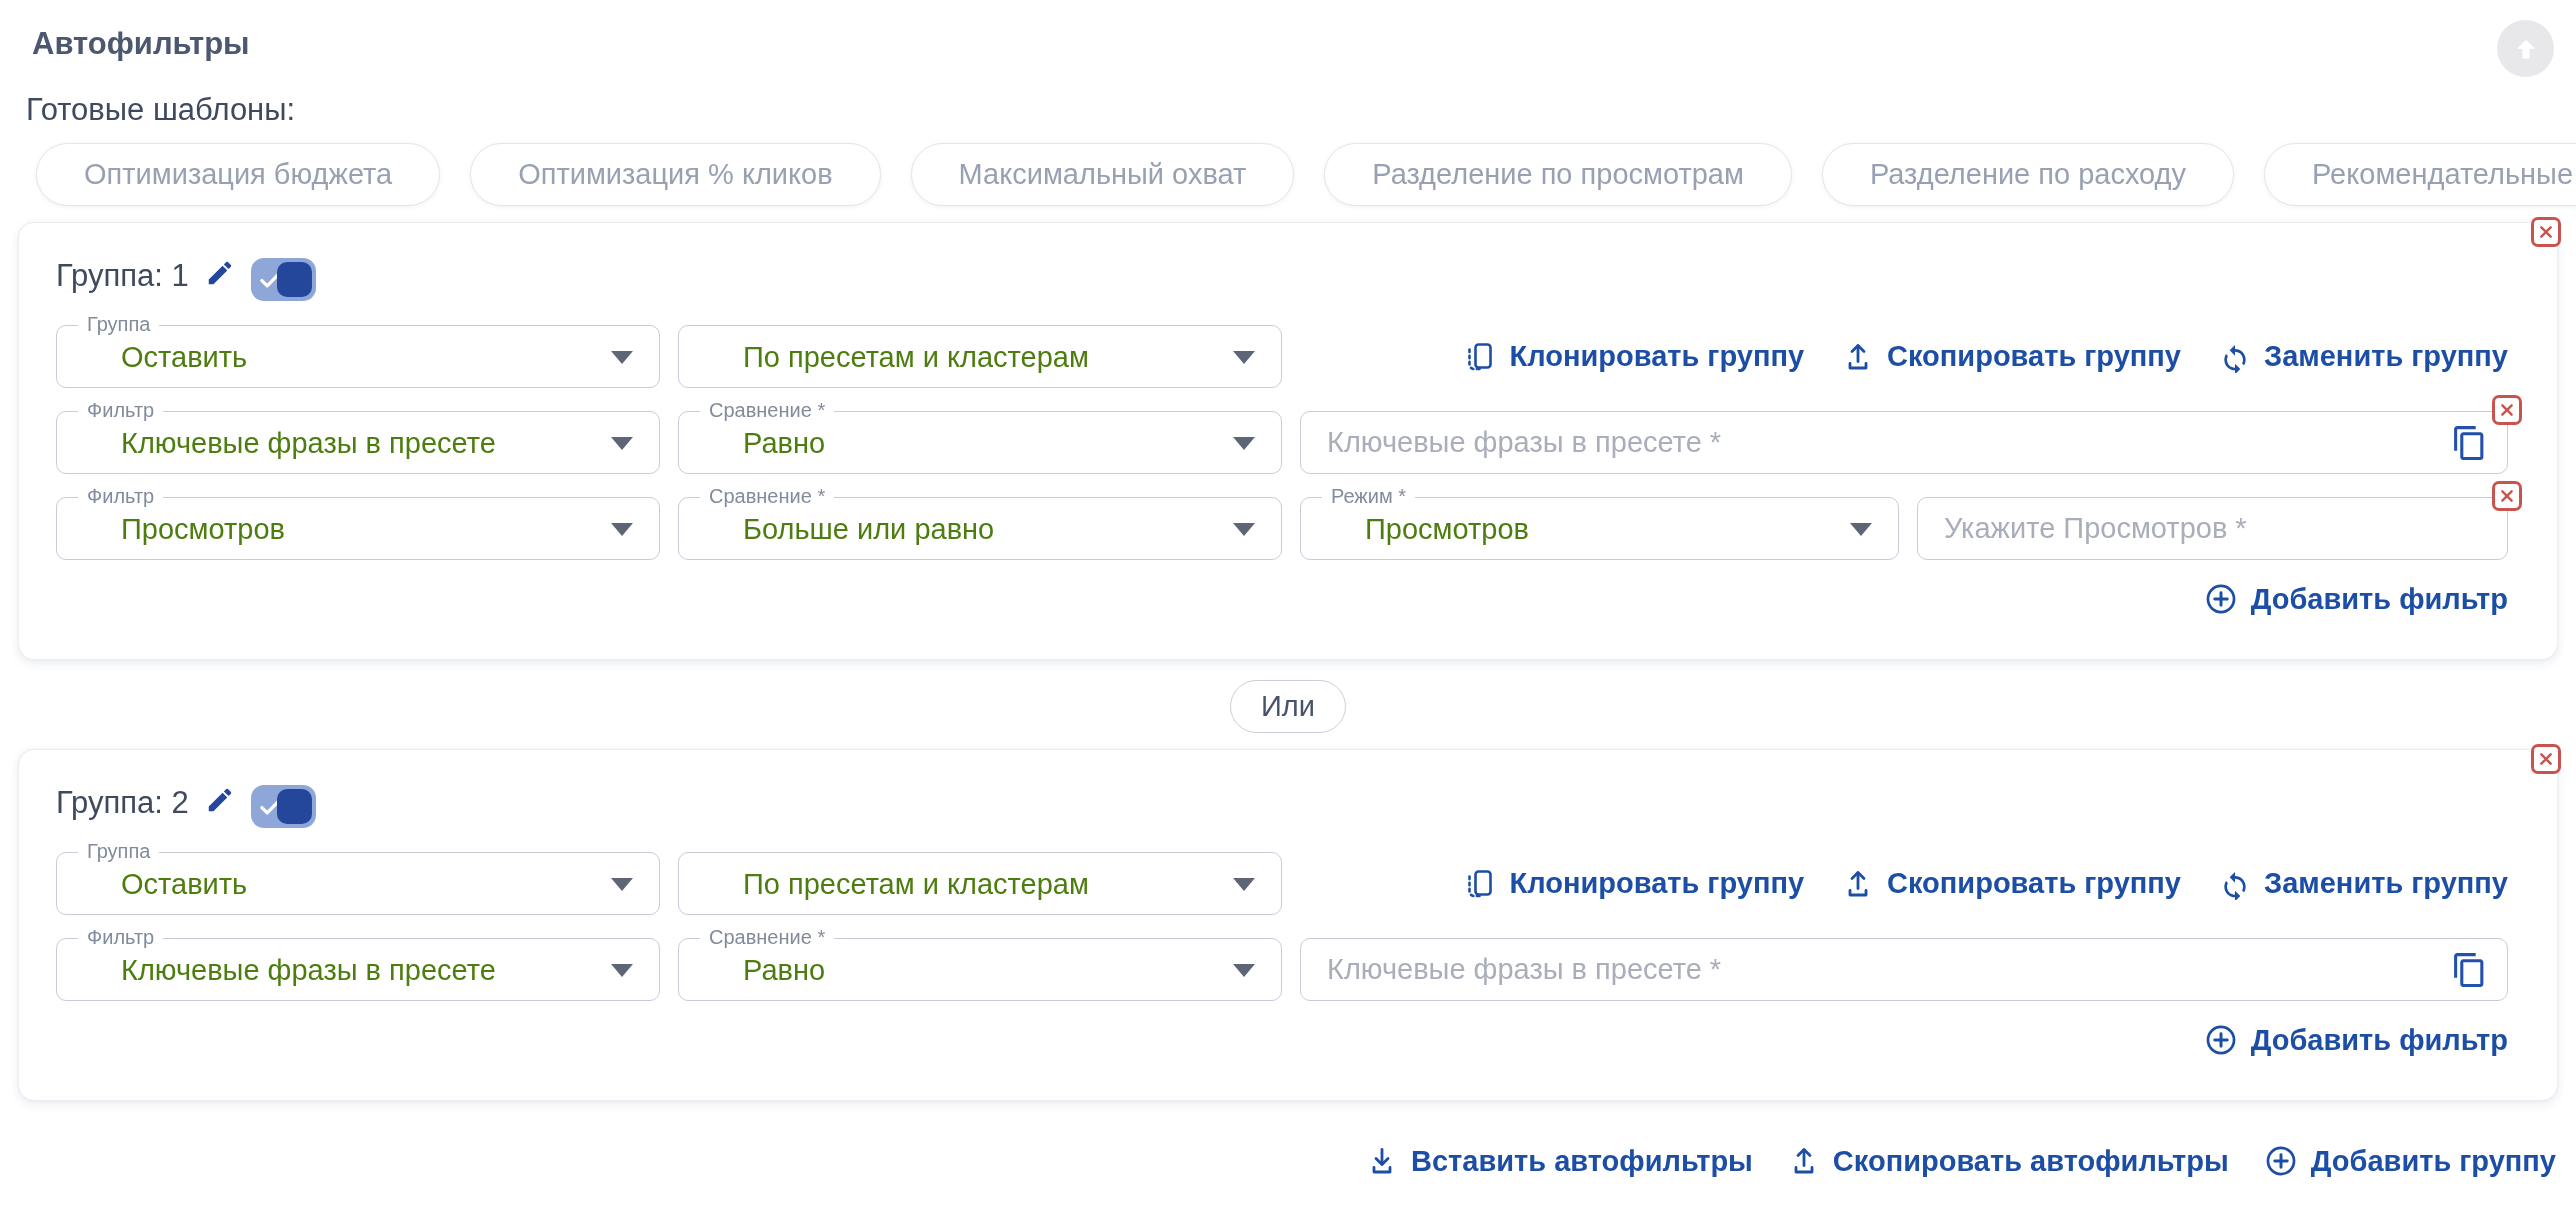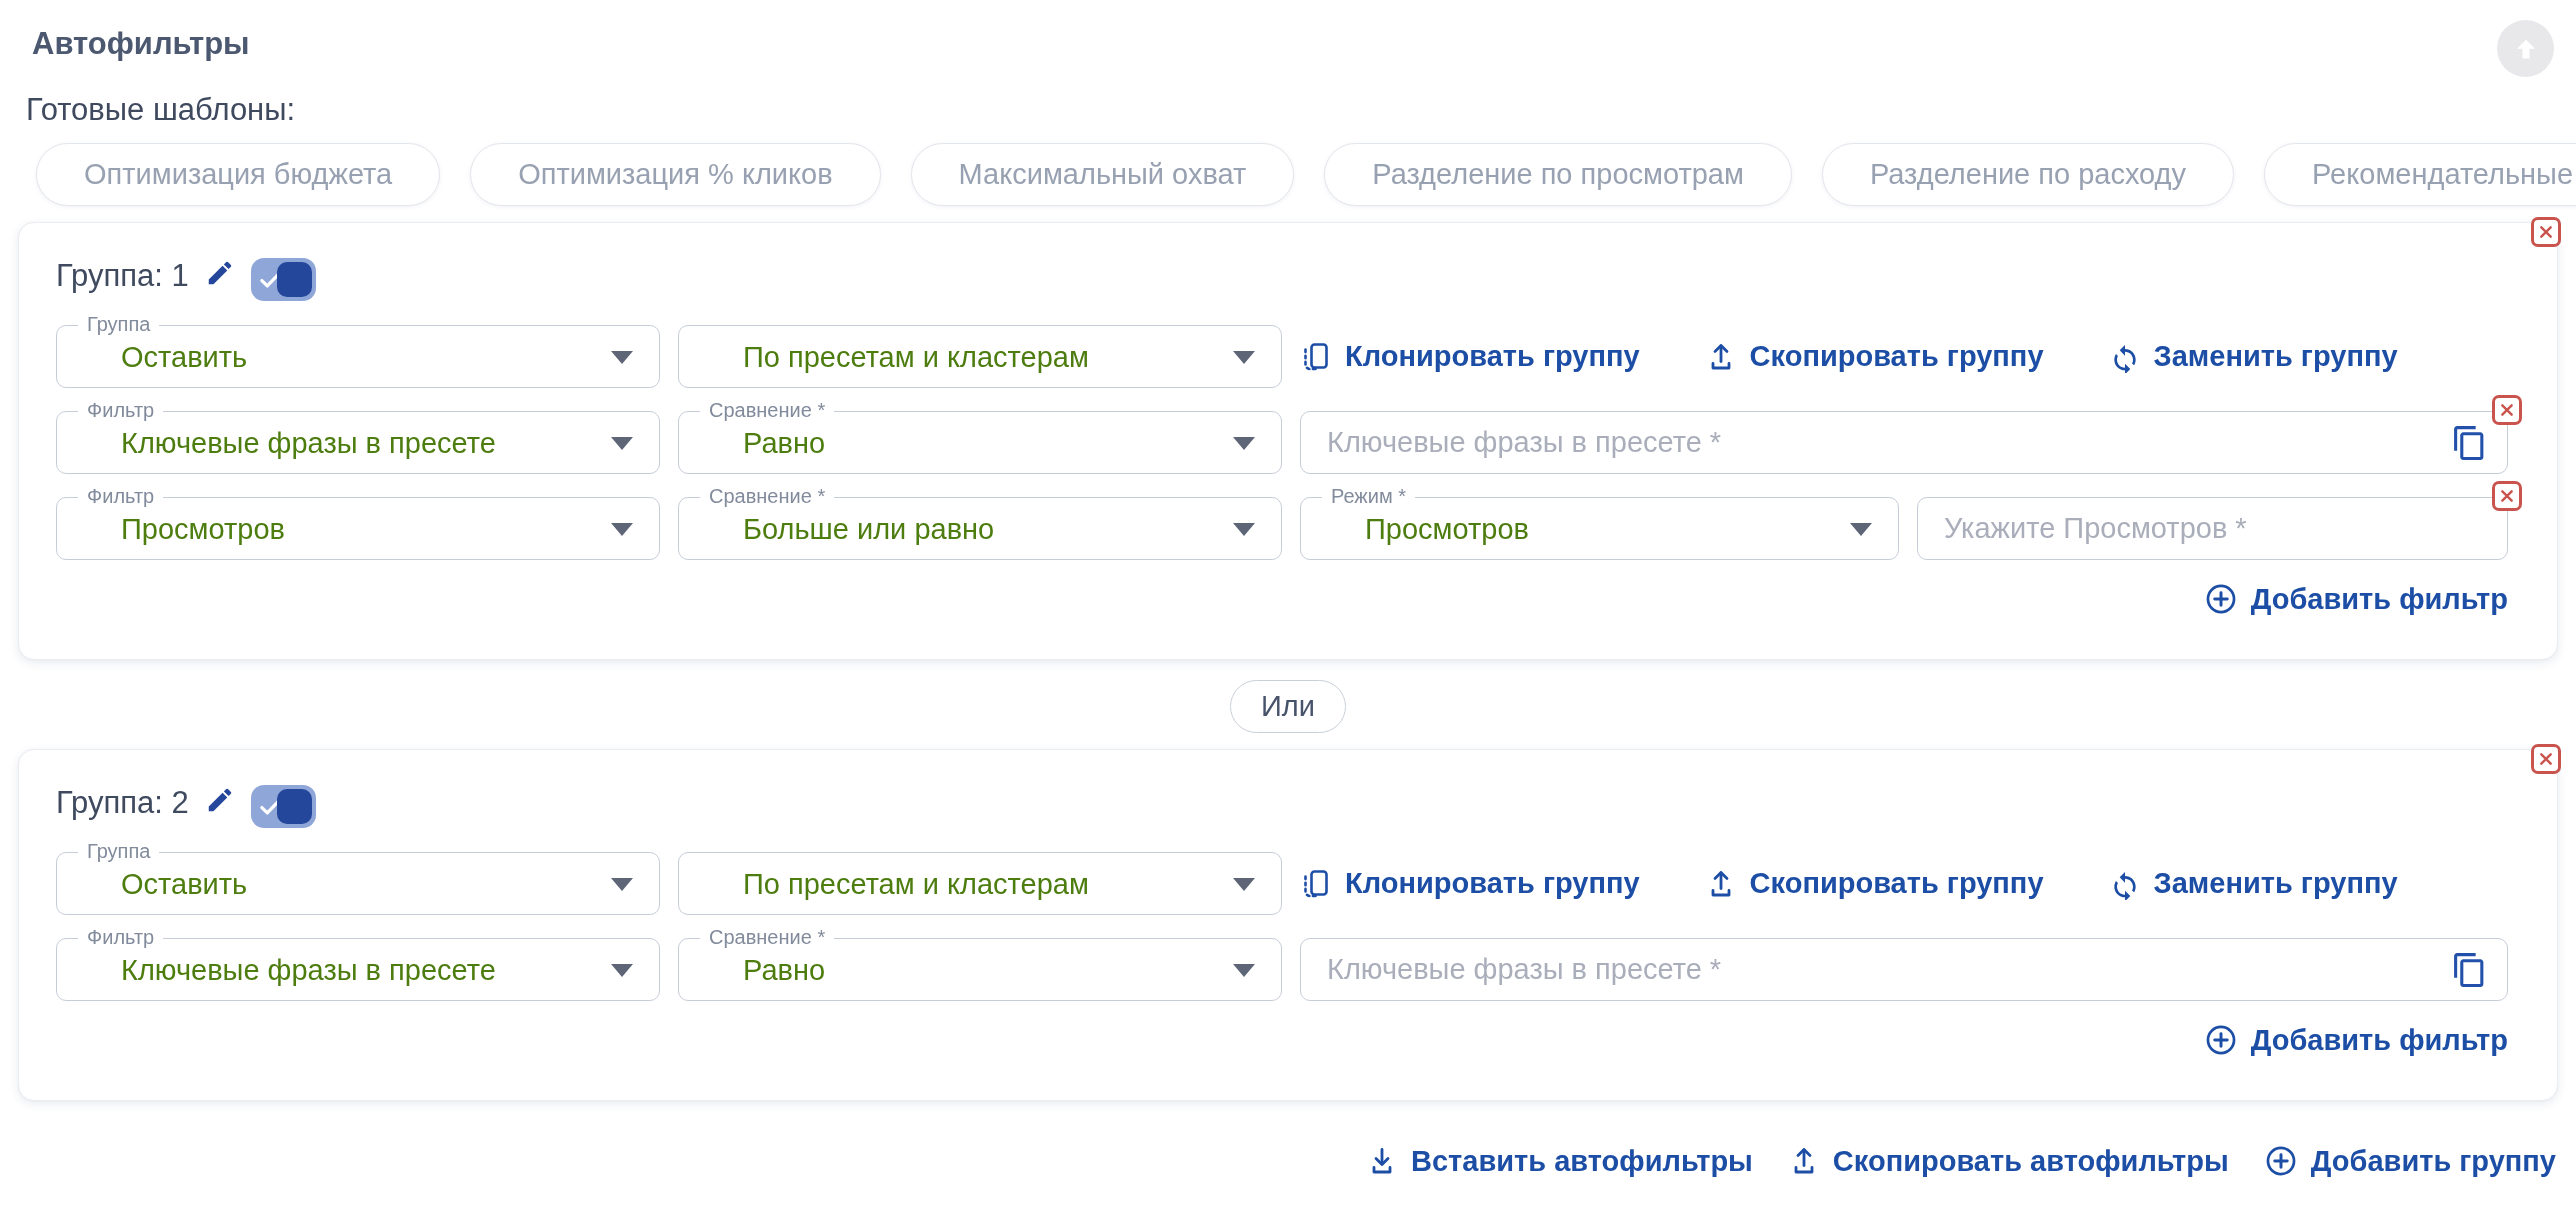--- a/index.html
+++ b/index.html
@@ -60,21 +60,21 @@
   }
   .tinput::placeholder{color:#a9aeba;opacity:1;}
   .copy-btn{position:absolute;right:18px;top:50%;transform:translateY(-50%);width:39px;height:39px;
     background:none;border:none;padding:0;cursor:pointer;}
   .xbtn{
     position:absolute;width:30px;height:30px;border:3px solid #c9544e;border-radius:7px;background:#fff;
     display:flex;align-items:center;justify-content:center;padding:0;cursor:pointer;z-index:3;box-sizing:border-box;
   }
   .card-x{top:-6px;right:-4px;}
   .row-x{top:-16px;right:-14px;}
-  .group-actions{flex:1 1 auto;display:flex;justify-content:flex-start;align-items:center;gap:65px;height:63px;min-width:0;}
+  .group-actions{flex:1 1 auto;display:flex;justify-content:flex-end;align-items:center;gap:38px;height:63px;min-width:0;}
   .link{
     display:inline-flex;align-items:center;gap:13px;color:#1d4ea6;font-size:29px;font-weight:700;
     background:none;border:none;padding:0;cursor:pointer;white-space:nowrap;
     font-family:"Liberation Sans","DejaVu Sans",sans-serif;
   }
   .add-filter-row{display:flex;justify-content:flex-end;margin-top:22px;}
   .or-row{display:flex;justify-content:center;margin:20px 0 16px;}
   .or-pill{
     border:1.5px solid #c9cfd9;border-radius:984px;padding:0 30px;height:51px;display:flex;align-items:center;
     font-size:29px;color:#47536b;background:#fff;

